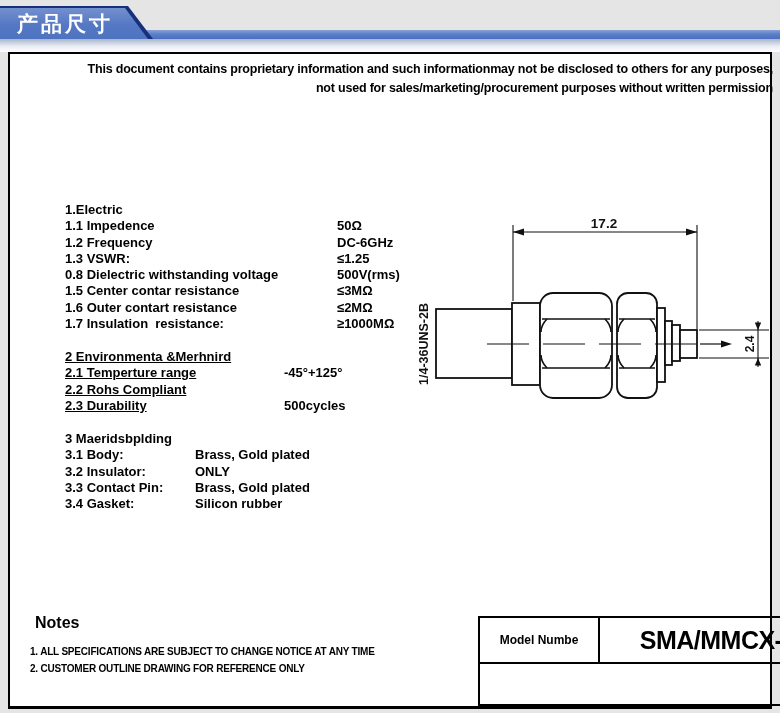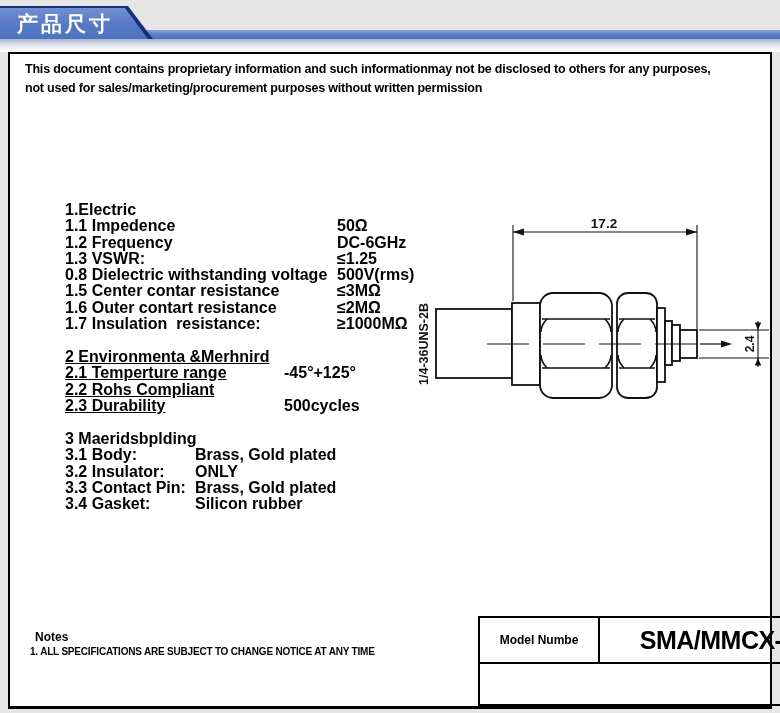--- a/index.html
+++ b/index.html
@@ -18,31 +18,31 @@
              clip-path:polygon(0 0,125px 0,148px 100%,0 100%);}
   .tab-text{position:absolute;left:17px;top:1px;font-size:21px;font-weight:bold;color:#fff;
             letter-spacing:3px;line-height:29px;}
 
   
   .doc{position:absolute;left:8px;top:52px;width:760px;height:652px;
        border:2px solid #000;border-bottom-width:3px;background:#fff;}
 
   .disclaimer{position:absolute;left:25px;top:60px;width:748px;font-size:12.5px;
               font-weight:bold;line-height:18.5px;letter-spacing:-0.2px;}
-  .disclaimer span{display:block;white-space:nowrap;}
+  .disclaimer span{display:block;white-space:nowrap;text-align:right;}
 
   
-  .spec-section{position:absolute;left:65px;width:360px;font-size:16px;font-weight:bold;
+  .spec-section{position:absolute;left:65px;width:360px;font-size:13px;font-weight:bold;
                 line-height:16.3px;}
   .spec-heading{white-space:pre;}
   .spec-row{position:relative;white-space:pre;}
   .spec-row .val{position:absolute;left:var(--vx);top:0;white-space:pre;}
 
   
-  .notes-title{position:absolute;left:35px;top:614px;font-size:12px;font-weight:bold;margin-top:16px;}
+  .notes-title{position:absolute;left:35px;top:614px;font-size:16px;font-weight:bold;}
   .notes-items{position:absolute;left:30px;top:643px;font-size:10px;font-weight:bold;
                line-height:17px;letter-spacing:-0.2px;white-space:nowrap;}
 
   
   .title-block{position:absolute;left:478px;top:616px;width:337px;height:90px;
                border:2px solid #000;box-sizing:border-box;display:flex;flex-direction:column;}
   .tb-row1{height:44px;border-bottom:2px solid #000;display:flex;}
   .tb-label{width:118px;border-right:2px solid #000;display:flex;align-items:center;
             justify-content:center;font-size:12px;font-weight:bold;}
   .tb-value{flex:1;display:flex;align-items:center;justify-content:center;
@@ -150,20 +150,21 @@
       <polygon points="758,358 754.8,365.5 761.2,365.5" stroke="none"></polygon>
     </g>
     <text x="750" y="348" font-size="12" text-anchor="middle" transform="rotate(-90 750 344)">2.4</text>
 
     <text x="424" y="348" font-size="12.5" text-anchor="middle" transform="rotate(-90 424 344)">1/4-36UNS-2B</text>
   </svg>
 
   <div class="notes-title">Notes</div>
   <div class="notes-items" id="notes-items">
       <div>1. ALL SPECIFICATIONS ARE SUBJECT TO CHANGE NOTICE AT ANY TIME</div>
+      <div>2. CUSTOMER OUTLINE DRAWING FOR REFERENCE ONLY</div>
     </div>
 
   <div class="title-block">
     <div class="tb-row1">
       <div class="tb-label">Model Numbe</div>
       <div class="tb-value">SMA/MMCX-JJ</div>
     </div>
     <div class="tb-row2"></div>
   </div>
 

